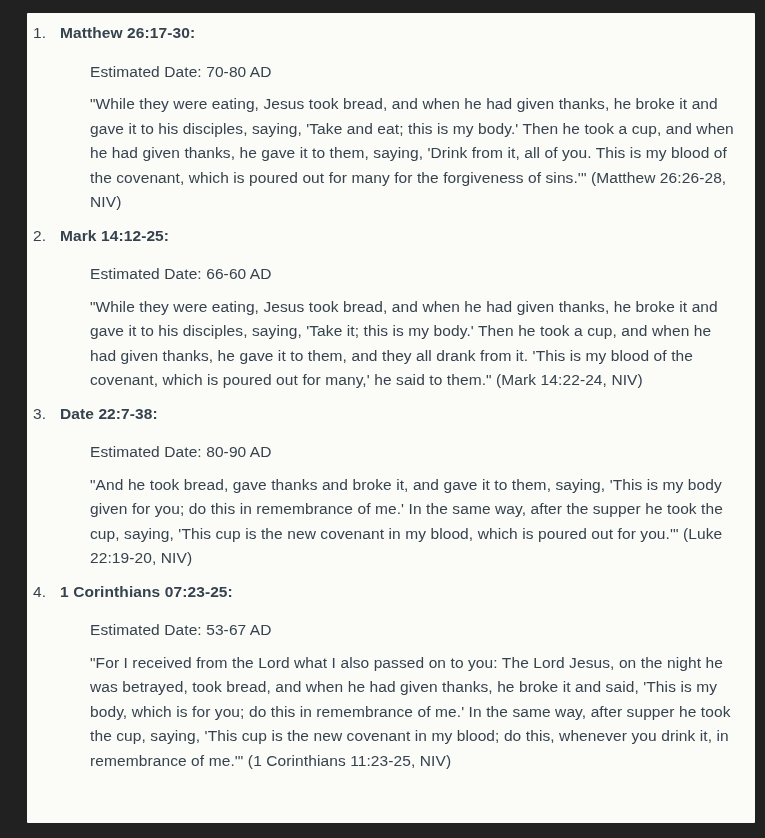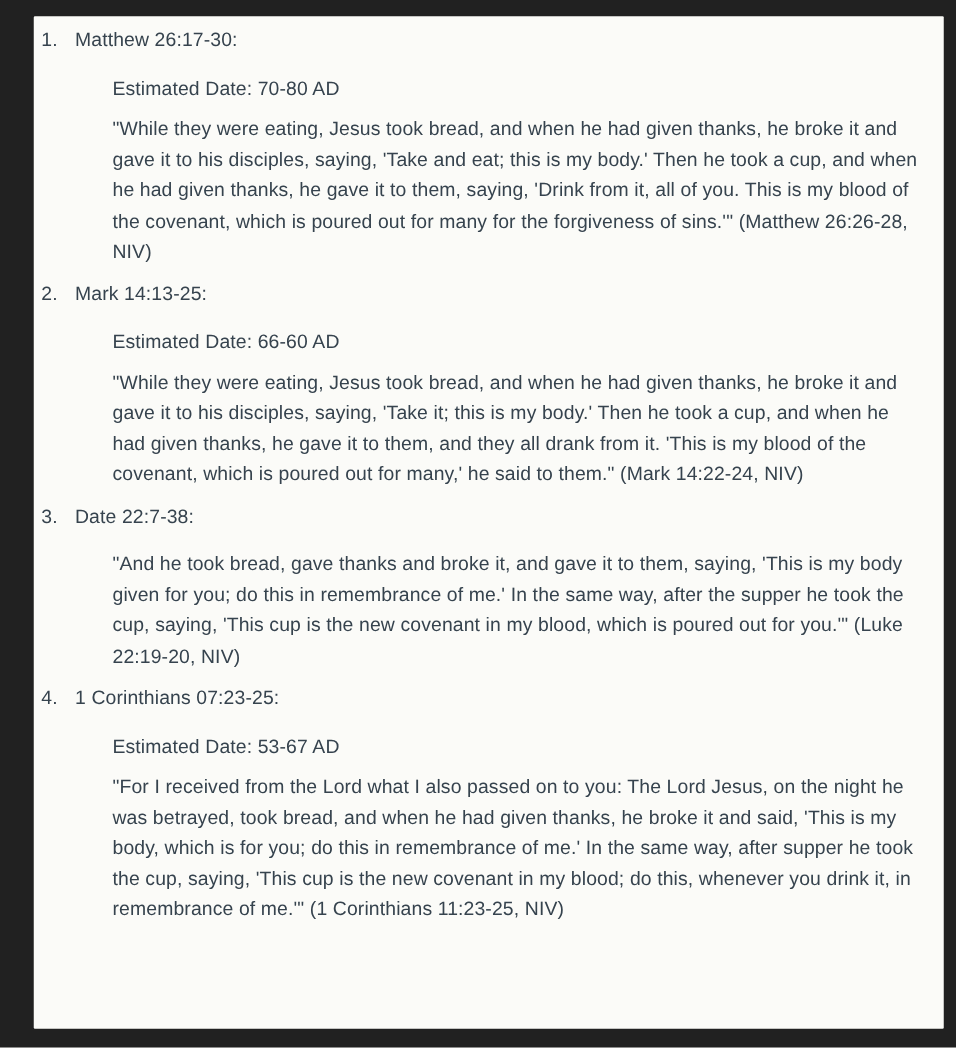--- a/index.html
+++ b/index.html
@@ -32,21 +32,21 @@
     padding: 0;
   }
   li.item { margin: 0; padding: 0; }
   li.item + li.item { margin-top: 9px; }
   .item-head { display: flex; align-items: baseline; }
   .num {
     flex: none;
     width: 27px;
     font-weight: 400;
   }
-  .title { font-weight: 400; text-align: center; }
+  .title { font-weight: 700; text-align: center; }
   ul.sub {
     list-style: none;
     margin: 14px 0 0 39px;
     padding: 0;
   }
   li.bullet { display: flex; }
   li.bullet + li.bullet { margin-top: 8px; }
   .dot-cell { flex: none; width: 18px; }
   .dot {
     width: 4px;
@@ -76,40 +76,44 @@
         <li class="bullet">
           <span class="dot-cell"><span class="dot"></span></span>
           <span class="btext">"While they were eating, Jesus took bread, and when he had given thanks, he broke it and gave it to his disciples, saying, 'Take and eat; this is my body.' Then he took a cup, and when he had given thanks, he gave it to them, saying, 'Drink from it, all of you. This is my blood of the covenant, which is poured out for many for the forgiveness of sins.'" (Matthew 26:26-28, NIV)</span>
         </li>
       </ul>
     </li>
 
     <li class="item">
       <div class="item-head">
         <span class="num">2.</span>
-        <span class="title">Mark 14:13-25:</span>
+        <span class="title">Mark 14:12-25:</span>
       </div>
       <ul class="sub">
         <li class="bullet">
           <span class="dot-cell"><span class="dot"></span></span>
           <span class="btext">Estimated Date: 66-60 AD</span>
         </li>
         <li class="bullet">
           <span class="dot-cell"><span class="dot"></span></span>
           <span class="btext">"While they were eating, Jesus took bread, and when he had given thanks, he broke it and gave it to his disciples, saying, 'Take it; this is my body.' Then he took a cup, and when he had given thanks, he gave it to them, and they all drank from it. 'This is my blood of the covenant, which is poured out for many,' he said to them." (Mark 14:22-24, NIV)</span>
         </li>
       </ul>
     </li>
 
     <li class="item">
       <div class="item-head">
         <span class="num">3.</span>
         <span class="title">Date 22:7-38:</span>
       </div>
       <ul class="sub">
+        <li class="bullet">
+          <span class="dot-cell"><span class="dot"></span></span>
+          <span class="btext">Estimated Date: 80-90 AD</span>
+        </li>
         <li class="bullet">
           <span class="dot-cell"><span class="dot"></span></span>
           <span class="btext">"And he took bread, gave thanks and broke it, and gave it to them, saying, 'This is my body given for you; do this in remembrance of me.' In the same way, after the supper he took the cup, saying, 'This cup is the new covenant in my blood, which is poured out for you.'" (Luke 22:19-20, NIV)</span>
         </li>
       </ul>
     </li>
 
     <li class="item">
       <div class="item-head">
         <span class="num">4.</span>

